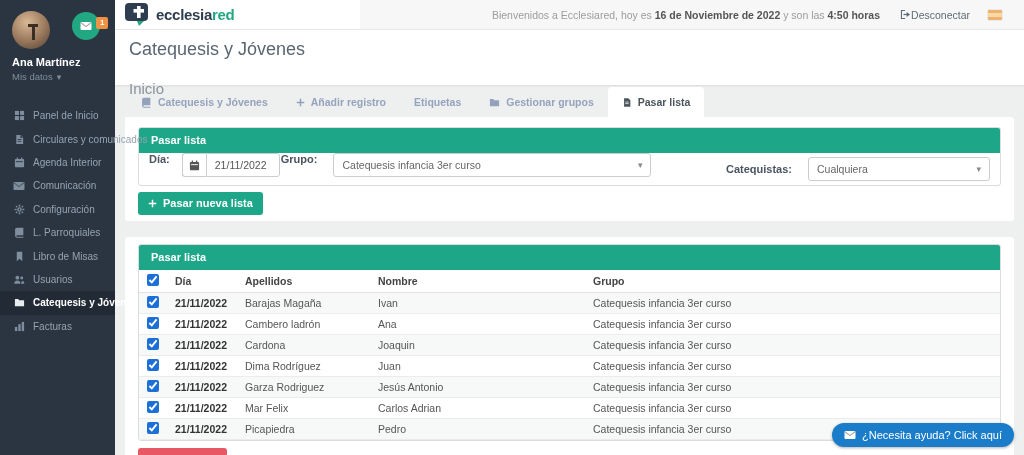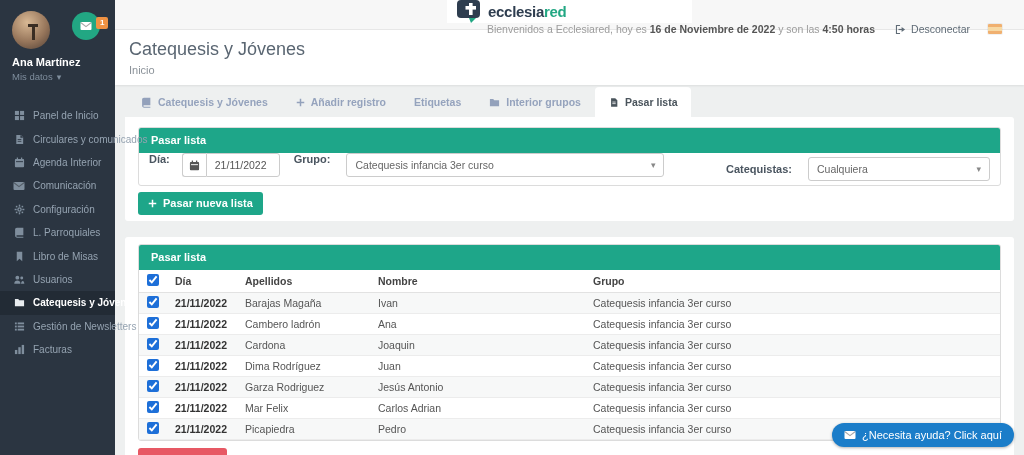--- a/index.html
+++ b/index.html
@@ -34,37 +34,37 @@
   .nav-item {
     display:flex; align-items:center; gap:8px; padding:0 0 0 13px; height:23.4px;
     font-size:10px; color:#95a3b1; cursor:pointer; white-space:nowrap;
   }
   .nav-item .icon { width:12px; display:flex; justify-content:center; color:#7f8e9d; flex:none; }
   .nav-item.active { background:#222b35; color:#fff; font-weight:bold; }
   .nav-item.active .icon { color:#e8ecef; }
   
   .topbar {
     position:absolute; left:115px; top:0; right:0; height:30px; background:#f7f7f7;
-    border-bottom:1px solid #e7e7e7; display:flex; align-items:center; z-index:4;flex-direction:column;
+    border-bottom:1px solid #e7e7e7; display:flex; align-items:center; z-index:4;
   }
   .logo-area { width:245px; height:29px; background:#fff; display:flex; align-items:center; gap:7px; padding-left:10px; }
   .logo-text { font-size:15px; font-weight:bold; letter-spacing:-0.3px; }
   .logo-text .dark { color:#2e3d4f; } .logo-text .green { color:#22a783; }
   .topbar-right { margin-left:auto; display:flex; align-items:center; padding-right:22px; font-size:10.5px; color:#9c9c9c; }
   .welcome b { color:#555; }
-  .logout { display:flex; align-items:center; gap:5px; margin-left:20px; color:#5f6b76; font-size:10.5px; cursor:pointer; }
+  .logout { display:flex; align-items:center; margin-left:20px; color:#5f6b76; font-size:10.5px; cursor:pointer; }
   .flag { width:14px; height:10px; margin-left:18px; border-radius:1px;
     background:linear-gradient(180deg,#f0b070 0 28%,#f7d9a4 28% 72%,#f0b070 72% 100%);
     box-shadow:0 0 0 1px rgba(0,0,0,0.05);
   }
   
   .title-section { position:absolute; left:115px; top:30px; right:0; height:55px; background:#fff;
     box-shadow:0 1px 2px rgba(0,0,0,.08); padding:9px 0 0 14px; z-index:3; }
   .page-title { font-size:18px; font-weight:300; color:#5a6672; }
-  .breadcrumb { font-size:11px; color:#8b9299; margin-top:4px; cursor:pointer; display:inline-block; }
+  .breadcrumb { font-size:15px; color:#8b9299; margin-top:20px; cursor:pointer; display:inline-block; }
   
   .main { position:absolute; left:115px; top:85px; right:0; bottom:0; overflow:hidden; }
   .tabs { display:flex; align-items:flex-end; padding-left:12px; height:32px; }
   .tab { display:flex; align-items:center; gap:6px; padding:9px 14px; font-size:10.5px; font-weight:bold;
     color:#95a3bd; cursor:pointer; border-radius:4px 4px 0 0; white-space:nowrap; }
   .tab .icon { color:#93a1bb; display:flex; }
   .tab.active { background:#fff; color:#4a545c; }
   .tab.active .icon { color:#4a545c; }
   .panel { margin:0 10px; background:#fff; border-radius:0 3px 3px 3px; padding:10px 13px 6px; }
   .panel2 { margin:16px 10px 0; border-radius:3px; padding:7px 13px 13px; }
@@ -216,33 +216,20 @@
           <span class="icon">
             <svg width="11" height="11" viewBox="0 0 12 12" fill="currentColor">
               <path d="M1 2.2h3.6l1.1 1.3H11V10H1z"></path>
             </svg>
           </span>
           <span>Catequesis y Jóvenes</span>
         </div>
         <div class="nav-item">
           <span class="icon">
             <svg width="11" height="11" viewBox="0 0 12 12" fill="currentColor">
-              <rect x="1" y="1.6" width="2" height="2"></rect>
-              <rect x="4" y="1.6" width="7" height="2"></rect>
-              <rect x="1" y="5" width="2" height="2"></rect>
-              <rect x="4" y="5" width="7" height="2"></rect>
-              <rect x="1" y="8.4" width="2" height="2"></rect>
-              <rect x="4" y="8.4" width="7" height="2"></rect>
-            </svg>
-          </span>
-          <span>Gestión de Newsletters</span>
-        </div>
-        <div class="nav-item">
-          <span class="icon">
-            <svg width="11" height="11" viewBox="0 0 12 12" fill="currentColor">
               <rect x="1" y="6.5" width="2.6" height="4.5"></rect>
               <rect x="4.7" y="3.5" width="2.6" height="7.5"></rect>
               <rect x="8.4" y="1" width="2.6" height="10"></rect>
             </svg>
           </span>
           <span>Facturas</span>
         </div>
       </div>
   </div>
 
@@ -299,21 +286,21 @@
         </div>
         <div class="tab">
           <span>Etiquetas</span>
         </div>
         <div class="tab">
           <span class="icon">
             <svg width="11" height="11" viewBox="0 0 12 12" fill="currentColor">
               <path d="M1 2.2h3.6l1.1 1.3H11V10H1z"></path>
             </svg>
           </span>
-          <span>Interior grupos</span>
+          <span>Gestionar grupos</span>
         </div>
         <div class="tab active">
           <span class="icon">
             <svg width="10" height="11" viewBox="0 0 12 12" fill="currentColor">
               <path d="M2.5 0.8h5L10 3.3V11.2h-7.5z"></path>
               <rect x="4" y="5" width="4" height="0.9" fill="#fff"></rect>
               <rect x="4" y="7" width="4" height="0.9" fill="#fff"></rect>
             </svg>
           </span>
           <span>Pasar lista</span>
@@ -331,21 +318,21 @@
                 <svg width="11" height="11" viewBox="0 0 12 12" fill="currentColor">
                   <rect x="1" y="2.2" width="10" height="9" rx="1"></rect>
                   <rect x="3" y="0.6" width="1.4" height="2.6"></rect>
                   <rect x="7.6" y="0.6" width="1.4" height="2.6"></rect>
                   <rect x="2.2" y="4.6" width="7.6" height="1" fill="#fff"></rect>
                 </svg>
               </span>
             </span>
             <input class="date-input" type="text" value="21/11/2022" style="">
           </span>
-          <span class="lbl" style="margin-left:14px">Grupo:</span>
+          <span class="lbl" style="margin-left:1px">Grupo:</span>
           <span class="select sel-grupo">
               <span>Catequesis infancia 3er curso</span>
             </span>
           <span class="cate-group">
             <span class="lbl">Catequistas:</span>
             <span class="select sel-cate">
                 <span>Cualquiera</span>
               </span>
           </span>
         </div>

